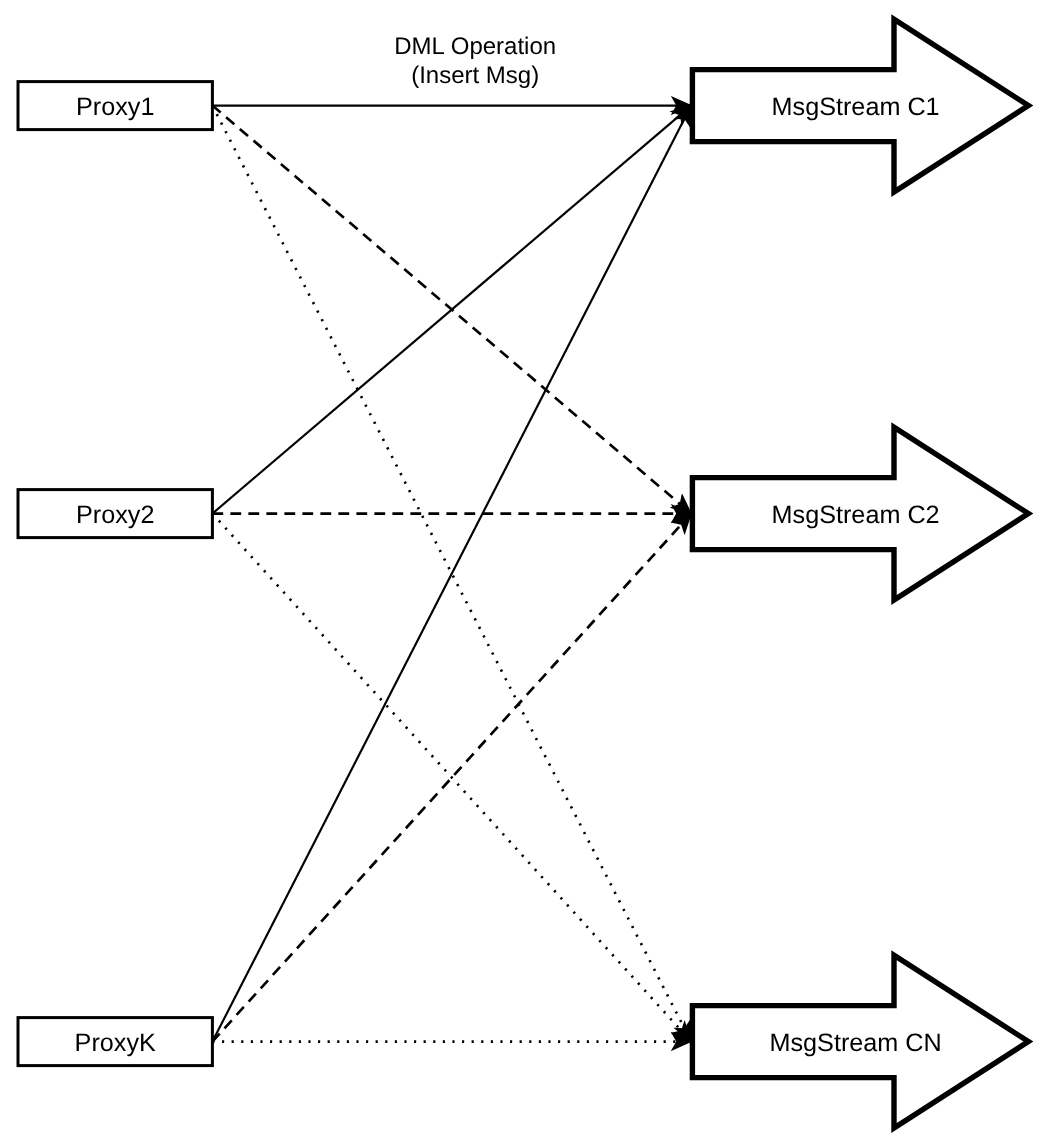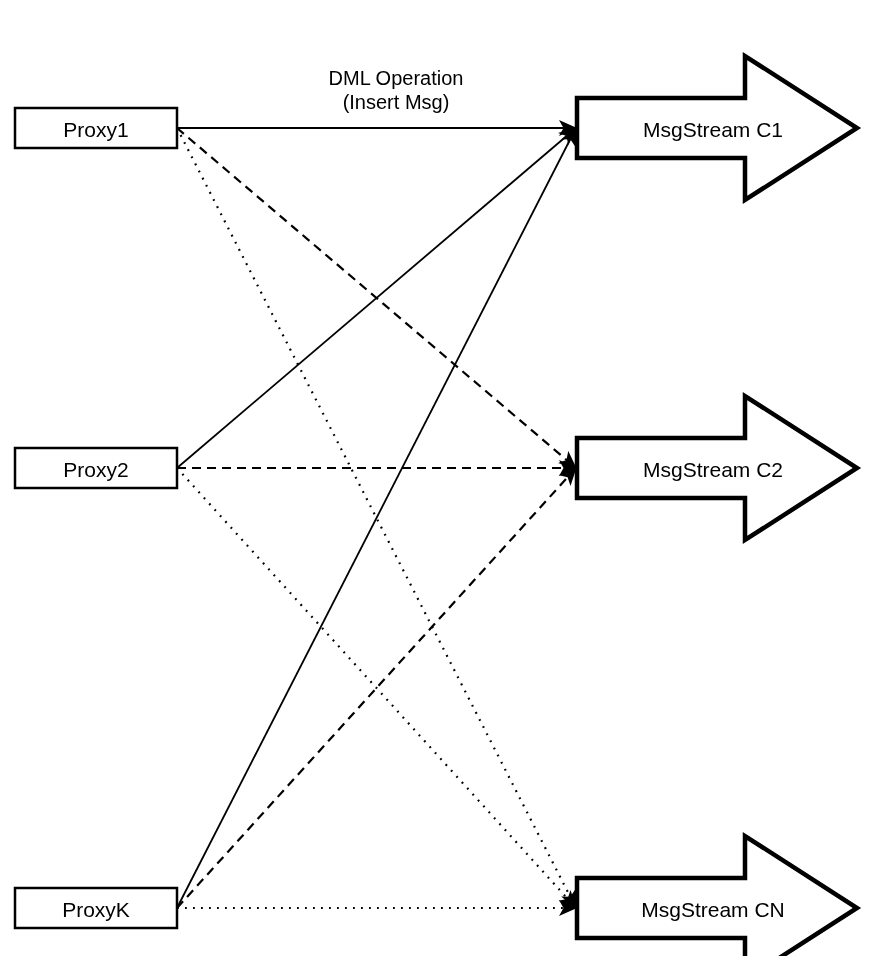--- a/index.html
+++ b/index.html
@@ -3,21 +3,21 @@
 <meta charset="utf-8">
 <style>
   html, body {
     margin: 0;
     padding: 0;
     background: #ffffff;
     width: 875px;
     height: 956px;
     overflow: hidden;
   }
-  .canvas { width: 875px; height: 816px; position: relative; margin-top: 40px; }
+  .canvas { width: 875px; height: 816px; position: relative; }
   svg { display: block; }
 
   .edge {
     stroke: #000000;
     fill: none;
   }
   .edge.solid  { stroke-width: 1.8; }
   .edge.dashed { stroke-width: 2.2; stroke-dasharray: 9 6; }
   .edge.dotted { stroke-width: 2.2; stroke-dasharray: 1.8 6.2; }
 

